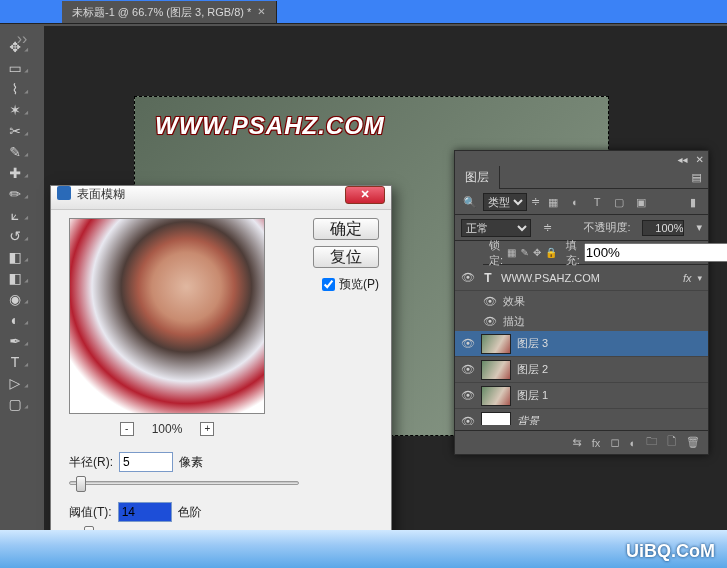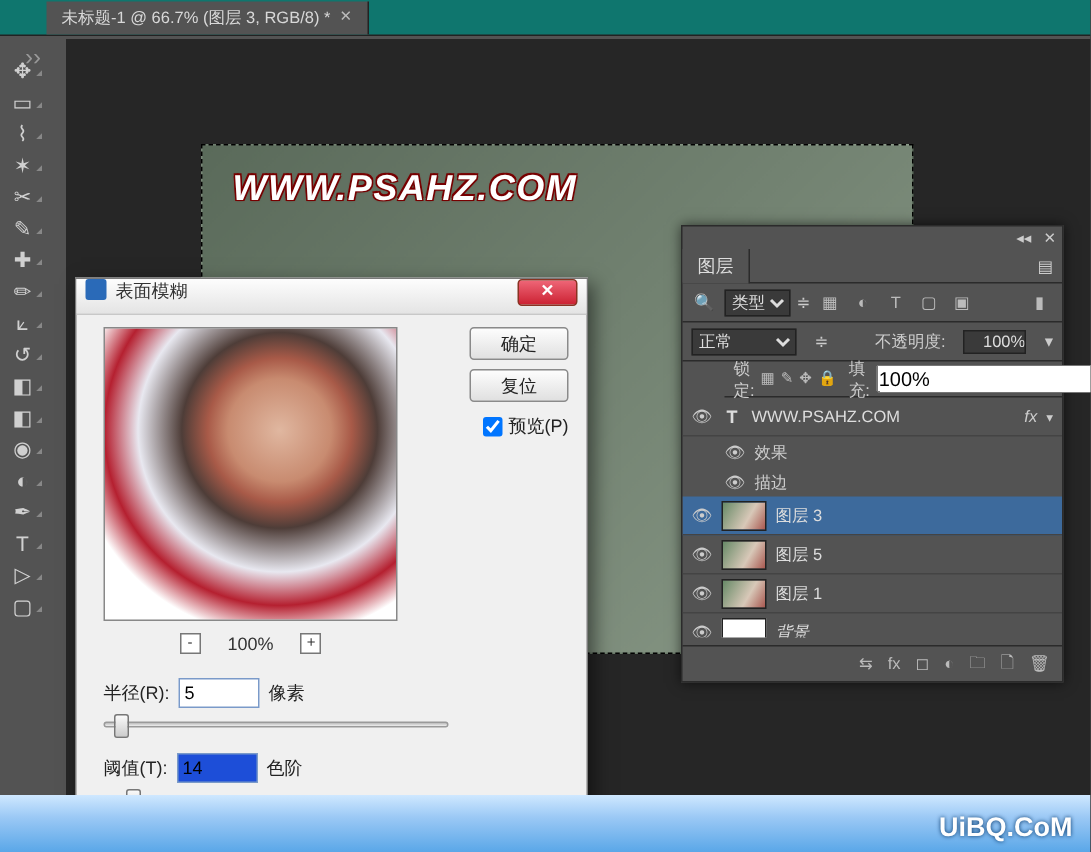--- a/index.html
+++ b/index.html
@@ -1,18 +1,18 @@
 <!DOCTYPE html>
 <html><head>
 <meta charset="utf-8">
 <style>
 * { box-sizing: border-box; margin: 0; padding: 0; font-family: "Microsoft YaHei", Tahoma, sans-serif; }
 body { width: 727px; height: 568px; background: #535353; overflow: hidden; position: relative; }
 .app { width: 100%; height: 100%; background: #535353; position: relative; }
-.tab-bar { height: 24px; background: #0f766e; border-bottom: 1px solid #222; display: flex; align-items: center; padding-left: 31px; }
+.tab-bar { height: 24px; background: #3b82f6; border-bottom: 1px solid #222; display: flex; align-items: center; padding-left: 62px; }
 .tab { background: #535353; color: #d8d8d8; font-size: 11px; height: 22px; line-height: 22px; padding: 0 10px; border-right: 1px solid #222; display:flex; align-items:center; gap:6px;}
 .tab .close { color:#bbb; font-size:10px; }
 .left-tools { position: absolute; left: 2px; top: 28px; width: 40px; background: #535353; display: flex; flex-direction: column; gap: 1px; padding: 2px; }
 .left-tools > div:first-child { height:6px; display:flex; justify-content:center; color:#999;}
 .tool { width: 22px; height: 20px; color: #d0d0d0; font-size: 14px; text-align: center; line-height: 20px; cursor: pointer; position:relative; }
 .tool::after { content:"◢"; position:absolute; right:-2px; bottom:-2px; font-size:5px; color:#888; }
 .canvas-area { position: absolute; left: 44px; top: 26px; right: 0; bottom: 0; background: #262626; overflow: hidden; }
 .canvas { position: absolute; left: 90px; top: 70px; width: 475px; height: 340px; background: linear-gradient(135deg,#5a6a5a,#8a9a88); border:1px dashed #000; }
 .canvas .wm { color: #fff; font-weight: bold; font-size: 24px; font-style: italic; text-shadow: 0 0 2px #700, 1px 1px 0 #700, -1px -1px 0 #700, 1px -1px 0 #700, -1px 1px 0 #700; position:absolute; left:20px; top:15px; letter-spacing:1px;}
 .taskbar { position: absolute; left: 0; right: 0; bottom: 0; height: 38px; background: linear-gradient(#cfe8ff,#9ac8f5 40%,#5aa7e8); }
@@ -21,21 +21,21 @@
 
 .dialog { position: absolute; left: 50px; top: 185px; width: 342px; height: 355px; background: #f0f0f0; border: 1px solid #7a7a7a; box-shadow: 4px 4px 12px rgba(0,0,0,.5); }
 .dialog .titlebar { height: 24px; background: linear-gradient(#fdfdfd,#e4e4e4); border-bottom: 1px solid #c8c8c8; display:flex; align-items:flex-start; padding:0 6px; font-size:12px; color:#333; }
 .dialog .titlebar .ico { width:14px; height:14px; background:#2a6ab8; margin-right:6px; border-radius:2px;}
 .dialog .closeb { margin-left:auto; width:40px; height:18px; background:linear-gradient(#e67,#c23); border:1px solid #832; border-radius:3px; color:#fff; font-size:11px; text-align:center; line-height:15px; font-weight:bold;}
 .dialog .body { position:absolute; top:24px; left:0; right:0; bottom:0; padding:10px; }
 .preview { position:absolute; left:18px; top:8px; width:196px; height:196px; border:1px solid #888; background: radial-gradient(circle at 60% 35%, #e0b7a0 0%, #c88b70 20%, #a85a48 28%, #4e3d38 38%, #e8e8f0 55%, #b52030 68%, #fff 80%); }
 .zoomrow { position:absolute; left:18px; top:212px; width:196px; display:flex; justify-content:center; align-items:center; gap:18px; font-size:12px; color:#333; }
 .zb { width:14px; height:14px; border:1px solid #777; background:#fff; font-size:10px; line-height:12px; text-align:center; }
 .btns { position:absolute; right:12px; top:8px; width:90px; display:flex; flex-direction:column; gap:6px; }
-.psbtn { height:22px; background:linear-gradient(#fdfdfd,#e0e0e0); border:1px solid #8a8a8a; border-radius:3px; font-size:12px; color:#222;margin-left:24px; }
+.psbtn { height:22px; background:linear-gradient(#fdfdfd,#e0e0e0); border:1px solid #8a8a8a; border-radius:3px; font-size:16px; color:#222;margin-left:24px; }
 .chkrow { position:absolute; right:12px; top:66px; font-size:12px; color:#222; display:flex; align-items:center; gap:4px; }
 .chkrow input { width:13px; height:13px; }
 .field { display:flex; align-items:center; gap:6px; font-size:12px; color:#222;justify-content:space-between; }
 .frow1 { position:absolute; left:18px; top:242px; }
 .frow2 { position:absolute; left:18px; top:292px; }
 .field input[type=text] { width:54px; height:20px; border:1px solid #7a9ac9; padding:1px 3px; font-size:12px; }
 .slider { position:absolute; left:18px; width:230px; height:18px; display:flex; align-items:center; }
 .sl1 { top:264px; } .sl2 { top:314px; }
 .track { flex:1; height:4px; background: linear-gradient(#bbb,#eee); border:1px solid #9a9a9a; border-radius:2px; position:relative; }
 .thumb { position:absolute; top:-6px; width:10px; height:16px; background:linear-gradient(#fafafa,#ccc); border:1px solid #777; border-radius:2px; }
@@ -208,21 +208,21 @@
           <span>描边</span>
         </div>
       <div class="layer sel">
         <div class="eye">👁</div>
         <div class="thumbb"></div>
         <span>图层 3</span>
       </div>
       <div class="layer">
         <div class="eye">👁</div>
         <div class="thumbb"></div>
-        <span>图层 5</span>
+        <span>图层 2</span>
       </div>
       <div class="layer">
         <div class="eye">👁</div>
         <div class="thumbb"></div>
         <span>图层 1</span>
       </div>
       <div class="layer">
         <div class="eye">👁</div>
         <div class="thumbw"></div>
         <span style="font-style:italic">背景</span>

